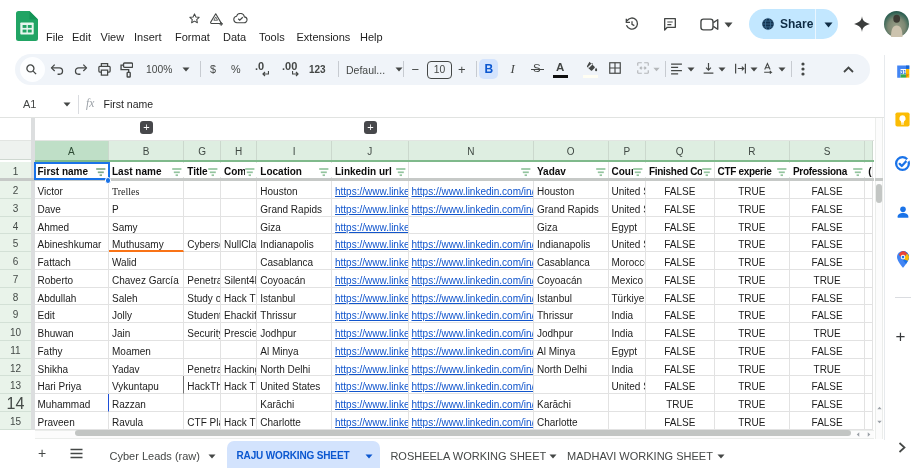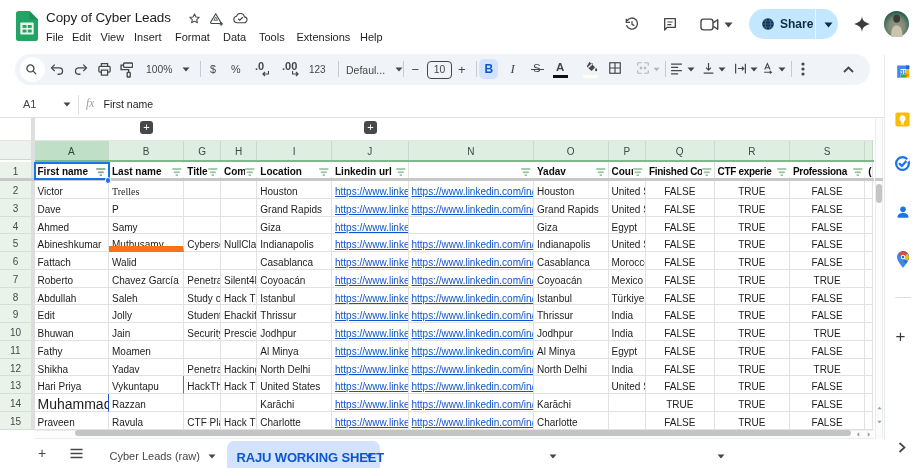--- a/index.html
+++ b/index.html
@@ -11,21 +11,20 @@
 <path d="M2.5 0 H13.5 L22 8.5 V27.5 a2.5 2.5 0 0 1 -2.5 2.5 H2.5 A2.5 2.5 0 0 1 0 27.5 V2.5 A2.5 2.5 0 0 1 2.5 0 Z" fill="#21a464"></path>
 <path d="M13.5 0 L22 8.5 H13.5 Z" fill="#149456"></path>
 <rect x="4.3" y="11.5" width="13.4" height="12" rx="0.8" fill="#e8f6ee"></rect>
 <g fill="#21a464">
         <rect x="6.6" y="14" width="3.9" height="2.9"></rect>
         <rect x="11.8" y="14" width="3.9" height="2.9"></rect>
 <rect x="6.6" y="18.6" width="3.9" height="2.9"></rect>
         <rect x="11.8" y="18.6" width="3.9" height="2.9"></rect>
       </g>
     </svg>
-<div class="a" style="left:46px;top:10px;font-size:13.5px;color:#1f1f1f;letter-spacing:-0.1px">Copy of Cyber Leads</div>
 <svg class="a" style="left:187.5px;top:12px" width="13" height="13" viewBox="0 0 24 24" fill="none" stroke="#444746" stroke-width="1.9">
       <path d="M12 3.5l2.6 5.6 6 .7-4.5 4.1 1.2 5.9L12 16.8l-5.3 3 1.2-5.9L3.4 9.8l6-.7z" stroke-linejoin="round"></path>
     </svg>
 <svg class="a" style="left:209px;top:11.5px" width="14.5" height="14" viewBox="0 0 28 27" fill="none" stroke="#444746" stroke-width="2.1">
 <path d="M13 3.5 L22.5 19.5 a1.8 1.8 0 0 1 -1.5 2.7 H4.8 A1.8 1.8 0 0 1 3.3 19.5 Z" stroke-linejoin="round"></path>
 <path d="M13 9.5 l3.6 6.4 h-7.2 Z" stroke-width="1.6"></path>
 <path d="M23.5 19.5 v7 M20 23 h7" stroke-width="2.2"></path>
     </svg>
 <svg class="a" style="left:233px;top:13px" width="15" height="11" viewBox="0 0 30 22" fill="none" stroke="#444746" stroke-width="2.2">
 <path d="M8 19.5 a6.5 6.5 0 0 1 -1 -12.9 a8 8 0 0 1 15.6 1.2 a5.6 5.6 0 0 1 -0.8 11.7 Z" stroke-linejoin="round"></path>
@@ -117,21 +116,21 @@
 <div class="a" style="left:210px;top:63px;font-size:10.8px;color:#444746">$</div>
 <div class="a" style="left:231px;top:63px;font-size:10.8px;color:#444746">%</div>
 <div class="a" style="left:255px;top:60px;font-size:11px;font-weight:700;color:#444746">.0</div>
 <svg class="a" style="left:262px;top:71px" width="7" height="6" viewBox="0 0 7 6">
       <path d="M6.5 0 v3 h-5 M3 1 L1 3 l2 2" fill="none" stroke="#444746" stroke-width="1.2"></path>
     </svg>
 <div class="a" style="left:282px;top:60px;font-size:11px;font-weight:700;color:#444746">.00</div>
 <svg class="a" style="left:292px;top:71px" width="7" height="6" viewBox="0 0 7 6">
       <path d="M0.5 0 v3 h5 M4 1 L6 3 l-2 2" fill="none" stroke="#444746" stroke-width="1.2"></path>
     </svg>
-<div class="a" style="left:309px;top:64px;font-size:10px;color:#444746;font-weight:400">123</div>
+<div class="a" style="left:309px;top:64px;font-size:10px;color:#444746;font-weight:700">123</div>
 <div class="a" style="left:338px;top:61px;width:1px;height:16px;background:#c7cbd1"></div>
 <div class="a" style="left:346px;top:63.5px;font-size:10.5px;color:#444746">Defaul...</div>
 <svg class="a" style="left:394.5px;top:67px" width="8" height="5" viewBox="0 0 8 5">
       <path d="M0.5 0.5 h7 L4 4.5 Z" fill="#444746"></path>
     </svg>
 <div class="a" style="left:403px;top:61px;width:1px;height:16px;background:#c7cbd1"></div>
 <div class="a" style="left:411.5px;top:61.5px;font-size:13px;color:#444746">−</div>
 <div class="a" style="left:427px;top:60.5px;width:25px;height:18.5px;border:1.4px solid #444746;border-radius:4px;font-size:10.3px;color:#444746;text-align:center;line-height:16px">10</div>
 <div class="a" style="left:458px;top:61.5px;font-size:13px;color:#444746">+</div>
 <div class="a" style="left:475.5px;top:61px;width:1px;height:16px;background:#c7cbd1"></div>
@@ -226,21 +225,21 @@
 <div class="a" style="left:0;top:216.5px;width:31px;height:17.75px;background:#e9f3ea;border-bottom:1px solid #d3e0d6;font-size:10px;color:#444a47;text-align:center;line-height:20.95px">4</div>
 <div class="a" style="left:0;top:234.25px;width:31px;height:17.75px;background:#e9f3ea;border-bottom:1px solid #d3e0d6;font-size:10px;color:#444a47;text-align:center;line-height:20.95px">5</div>
 <div class="a" style="left:0;top:252.0px;width:31px;height:17.75px;background:#e9f3ea;border-bottom:1px solid #d3e0d6;font-size:10px;color:#444a47;text-align:center;line-height:20.95px">6</div>
 <div class="a" style="left:0;top:269.75px;width:31px;height:17.75px;background:#e9f3ea;border-bottom:1px solid #d3e0d6;font-size:10px;color:#444a47;text-align:center;line-height:20.95px">7</div>
 <div class="a" style="left:0;top:287.5px;width:31px;height:17.75px;background:#e9f3ea;border-bottom:1px solid #d3e0d6;font-size:10px;color:#444a47;text-align:center;line-height:20.95px">8</div>
 <div class="a" style="left:0;top:305.25px;width:31px;height:17.75px;background:#e9f3ea;border-bottom:1px solid #d3e0d6;font-size:10px;color:#444a47;text-align:center;line-height:20.95px">9</div>
 <div class="a" style="left:0;top:323.0px;width:31px;height:17.75px;background:#e9f3ea;border-bottom:1px solid #d3e0d6;font-size:10px;color:#444a47;text-align:center;line-height:20.95px">10</div>
 <div class="a" style="left:0;top:340.75px;width:31px;height:17.75px;background:#e9f3ea;border-bottom:1px solid #d3e0d6;font-size:10px;color:#444a47;text-align:center;line-height:20.95px">11</div>
 <div class="a" style="left:0;top:358.5px;width:31px;height:17.75px;background:#e9f3ea;border-bottom:1px solid #d3e0d6;font-size:10px;color:#444a47;text-align:center;line-height:20.95px">12</div>
 <div class="a" style="left:0;top:376.25px;width:31px;height:17.75px;background:#e9f3ea;border-bottom:1px solid #d3e0d6;font-size:10px;color:#444a47;text-align:center;line-height:20.95px">13</div>
-<div class="a" style="left:0;top:394.0px;width:31px;height:17.75px;background:#e9f3ea;border-bottom:1px solid #d3e0d6;font-size:10px;color:#444a47;text-align:center;line-height:20.95px">14</div>
+<div class="a" style="left:0;top:394.0px;width:31px;height:17.75px;background:#e9f3ea;border-bottom:1px solid #d3e0d6;font-size:16px;color:#444a47;text-align:center;line-height:20.95px">14</div>
 <div class="a" style="left:0;top:411.75px;width:31px;height:17.75px;background:#e9f3ea;border-bottom:1px solid #d3e0d6;font-size:10px;color:#444a47;text-align:center;line-height:20.95px">15</div>
 <div class="a" style="left:31px;top:117.5px;width:3.5px;height:312.0px;background:#dcdedf"></div>
 <div class="a" style="left:34.5px;top:162.0px;width:74.5px;height:15.5px;background:#fff;border-right:1px solid #e2e2e2;overflow:hidden;font-size:10px;font-weight:700;color:#0c0c0c;line-height:20.2px;padding-left:3px;white-space:nowrap;">First name</div>
 <div class="a" style="left:96.3px;top:162.5px;width:12.4px;height:14.5px;background:#fff"></div>
     <svg style="position:absolute;left:96.3px;top:167.6px" width="10" height="9" viewBox="0 0 10 9">
       <g stroke="#7fa989" stroke-width="1.7">
         <line x1="0.2" y1="1" x2="9.4" y2="1"></line>
         <line x1="1.8" y1="4.3" x2="7.8" y2="4.3"></line>
         <line x1="3.6" y1="7.2" x2="6" y2="7.2"></line>
       </g>
@@ -377,21 +376,21 @@
 <div class="a" style="left:257.3px;top:216.5px;width:74.69999999999999px;height:17.75px;background:#fff;border-right:1px solid #e2e2e2;border-bottom:1px solid #e2e2e2;overflow:hidden;font-size:10px;color:#1c1c1c;line-height:21.15px;padding-left:3px;white-space:nowrap;">Giza</div>
 <div class="a" style="left:332px;top:216.5px;width:76.5px;height:17.75px;background:#fff;border-right:1px solid #e2e2e2;border-bottom:1px solid #e2e2e2;overflow:hidden;font-size:10px;color:#1c1c1c;line-height:21.15px;padding-left:3px;white-space:nowrap;"><span style="color:#1155cc;text-decoration:underline">https://www.linkedin.com/in/someone</span></div>
 <div class="a" style="left:408.5px;top:216.5px;width:125.5px;height:17.75px;background:#fff;border-right:1px solid #e2e2e2;border-bottom:1px solid #e2e2e2;overflow:hidden;font-size:10px;color:#1c1c1c;line-height:21.15px;padding-left:3px;white-space:nowrap;"></div>
 <div class="a" style="left:534px;top:216.5px;width:74.5px;height:17.75px;background:#fff;border-right:1px solid #e2e2e2;border-bottom:1px solid #e2e2e2;overflow:hidden;font-size:10px;color:#1c1c1c;line-height:21.15px;padding-left:3px;white-space:nowrap;">Giza</div>
 <div class="a" style="left:608.5px;top:216.5px;width:37.5px;height:17.75px;background:#fff;border-right:1px solid #e2e2e2;border-bottom:1px solid #e2e2e2;overflow:hidden;font-size:10px;color:#1c1c1c;line-height:21.15px;padding-left:3px;white-space:nowrap;">Egypt</div>
 <div class="a" style="left:646px;top:216.5px;width:68.5px;height:17.75px;background:#fff;border-right:1px solid #e2e2e2;border-bottom:1px solid #e2e2e2;overflow:hidden;font-size:10px;color:#1c1c1c;line-height:21.15px;padding-left:3px;white-space:nowrap;text-align:center;padding-left:0;">FALSE</div>
 <div class="a" style="left:714.5px;top:216.5px;width:75.5px;height:17.75px;background:#fff;border-right:1px solid #e2e2e2;border-bottom:1px solid #e2e2e2;overflow:hidden;font-size:10px;color:#1c1c1c;line-height:21.15px;padding-left:3px;white-space:nowrap;text-align:center;padding-left:0;">TRUE</div>
 <div class="a" style="left:790px;top:216.5px;width:75.29999999999995px;height:17.75px;background:#fff;border-right:1px solid #e2e2e2;border-bottom:1px solid #e2e2e2;overflow:hidden;font-size:10px;color:#1c1c1c;line-height:21.15px;padding-left:3px;white-space:nowrap;text-align:center;padding-left:0;">FALSE</div>
 <div class="a" style="left:865.3px;top:216.5px;width:8.200000000000045px;height:17.75px;background:#fff;border-right:1px solid #e2e2e2;border-bottom:1px solid #e2e2e2;overflow:hidden;font-size:10px;color:#1c1c1c;line-height:21.15px;padding-left:3px;white-space:nowrap;"></div>
 <div class="a" style="left:34.5px;top:234.25px;width:74.5px;height:17.75px;background:#fff;border-right:1px solid #e2e2e2;border-bottom:1px solid #e2e2e2;overflow:hidden;font-size:10px;color:#1c1c1c;line-height:21.15px;padding-left:3px;white-space:nowrap;">Abineshkumar</div>
-<div class="a" style="left:109px;top:234.25px;width:75.30000000000001px;height:17.75px;background:#fff;border-right:1px solid #e2e2e2;border-bottom:6px solid #f97316;overflow:hidden;font-size:10px;color:#1c1c1c;line-height:21.15px;padding-left:3px;white-space:nowrap;">Muthusamy</div>
+<div class="a" style="left:109px;top:234.25px;width:75.30000000000001px;height:17.75px;background:#fff;border-right:1px solid #e2e2e2;border-bottom:2px solid #f97316;overflow:hidden;font-size:10px;color:#1c1c1c;line-height:21.15px;padding-left:3px;white-space:nowrap;">Muthusamy</div>
 <div class="a" style="left:184.3px;top:234.25px;width:36.69999999999999px;height:17.75px;background:#fff;border-right:1px solid #e2e2e2;border-bottom:1px solid #e2e2e2;overflow:hidden;font-size:10px;color:#1c1c1c;line-height:21.15px;padding-left:3px;white-space:nowrap;">Cybersecurity</div>
 <div class="a" style="left:221px;top:234.25px;width:36.30000000000001px;height:17.75px;background:#fff;border-right:1px solid #e2e2e2;border-bottom:1px solid #e2e2e2;overflow:hidden;font-size:10px;color:#1c1c1c;line-height:21.15px;padding-left:3px;white-space:nowrap;">NullClass</div>
 <div class="a" style="left:257.3px;top:234.25px;width:74.69999999999999px;height:17.75px;background:#fff;border-right:1px solid #e2e2e2;border-bottom:1px solid #e2e2e2;overflow:hidden;font-size:10px;color:#1c1c1c;line-height:21.15px;padding-left:3px;white-space:nowrap;">Indianapolis</div>
 <div class="a" style="left:332px;top:234.25px;width:76.5px;height:17.75px;background:#fff;border-right:1px solid #e2e2e2;border-bottom:1px solid #e2e2e2;overflow:hidden;font-size:10px;color:#1c1c1c;line-height:21.15px;padding-left:3px;white-space:nowrap;"><span style="color:#1155cc;text-decoration:underline">https://www.linkedin.com/in/someone</span></div>
 <div class="a" style="left:408.5px;top:234.25px;width:125.5px;height:17.75px;background:#fff;border-right:1px solid #e2e2e2;border-bottom:1px solid #e2e2e2;overflow:hidden;font-size:10px;color:#1c1c1c;line-height:21.15px;padding-left:3px;white-space:nowrap;"><span style="color:#1155cc;text-decoration:underline">https://www.linkedin.com/in/someone</span></div>
 <div class="a" style="left:534px;top:234.25px;width:74.5px;height:17.75px;background:#fff;border-right:1px solid #e2e2e2;border-bottom:1px solid #e2e2e2;overflow:hidden;font-size:10px;color:#1c1c1c;line-height:21.15px;padding-left:3px;white-space:nowrap;">Indianapolis</div>
 <div class="a" style="left:608.5px;top:234.25px;width:37.5px;height:17.75px;background:#fff;border-right:1px solid #e2e2e2;border-bottom:1px solid #e2e2e2;overflow:hidden;font-size:10px;color:#1c1c1c;line-height:21.15px;padding-left:3px;white-space:nowrap;">United St</div>
 <div class="a" style="left:646px;top:234.25px;width:68.5px;height:17.75px;background:#fff;border-right:1px solid #e2e2e2;border-bottom:1px solid #e2e2e2;overflow:hidden;font-size:10px;color:#1c1c1c;line-height:21.15px;padding-left:3px;white-space:nowrap;text-align:center;padding-left:0;">FALSE</div>
 <div class="a" style="left:714.5px;top:234.25px;width:75.5px;height:17.75px;background:#fff;border-right:1px solid #e2e2e2;border-bottom:1px solid #e2e2e2;overflow:hidden;font-size:10px;color:#1c1c1c;line-height:21.15px;padding-left:3px;white-space:nowrap;text-align:center;padding-left:0;">TRUE</div>
 <div class="a" style="left:790px;top:234.25px;width:75.29999999999995px;height:17.75px;background:#fff;border-right:1px solid #e2e2e2;border-bottom:1px solid #e2e2e2;overflow:hidden;font-size:10px;color:#1c1c1c;line-height:21.15px;padding-left:3px;white-space:nowrap;text-align:center;padding-left:0;">FALSE</div>
@@ -493,21 +492,21 @@
 <div class="a" style="left:221px;top:376.25px;width:36.30000000000001px;height:17.75px;background:#fff;border-right:1px solid #e2e2e2;border-bottom:1px solid #e2e2e2;overflow:hidden;font-size:10px;color:#1c1c1c;line-height:21.15px;padding-left:3px;white-space:nowrap;">Hack The B</div>
 <div class="a" style="left:257.3px;top:376.25px;width:74.69999999999999px;height:17.75px;background:#fff;border-right:1px solid #e2e2e2;border-bottom:1px solid #e2e2e2;overflow:hidden;font-size:10px;color:#1c1c1c;line-height:21.15px;padding-left:3px;white-space:nowrap;">United States</div>
 <div class="a" style="left:332px;top:376.25px;width:76.5px;height:17.75px;background:#fff;border-right:1px solid #e2e2e2;border-bottom:1px solid #e2e2e2;overflow:hidden;font-size:10px;color:#1c1c1c;line-height:21.15px;padding-left:3px;white-space:nowrap;"><span style="color:#1155cc;text-decoration:underline">https://www.linkedin.com/in/someone</span></div>
 <div class="a" style="left:408.5px;top:376.25px;width:125.5px;height:17.75px;background:#fff;border-right:1px solid #e2e2e2;border-bottom:1px solid #e2e2e2;overflow:hidden;font-size:10px;color:#1c1c1c;line-height:21.15px;padding-left:3px;white-space:nowrap;"><span style="color:#1155cc;text-decoration:underline">https://www.linkedin.com/in/someone</span></div>
 <div class="a" style="left:534px;top:376.25px;width:74.5px;height:17.75px;background:#fff;border-right:1px solid #e2e2e2;border-bottom:1px solid #e2e2e2;overflow:hidden;font-size:10px;color:#1c1c1c;line-height:21.15px;padding-left:3px;white-space:nowrap;"></div>
 <div class="a" style="left:608.5px;top:376.25px;width:37.5px;height:17.75px;background:#fff;border-right:1px solid #e2e2e2;border-bottom:1px solid #e2e2e2;overflow:hidden;font-size:10px;color:#1c1c1c;line-height:21.15px;padding-left:3px;white-space:nowrap;">United St</div>
 <div class="a" style="left:646px;top:376.25px;width:68.5px;height:17.75px;background:#fff;border-right:1px solid #e2e2e2;border-bottom:1px solid #e2e2e2;overflow:hidden;font-size:10px;color:#1c1c1c;line-height:21.15px;padding-left:3px;white-space:nowrap;text-align:center;padding-left:0;">FALSE</div>
 <div class="a" style="left:714.5px;top:376.25px;width:75.5px;height:17.75px;background:#fff;border-right:1px solid #e2e2e2;border-bottom:1px solid #e2e2e2;overflow:hidden;font-size:10px;color:#1c1c1c;line-height:21.15px;padding-left:3px;white-space:nowrap;text-align:center;padding-left:0;">TRUE</div>
 <div class="a" style="left:790px;top:376.25px;width:75.29999999999995px;height:17.75px;background:#fff;border-right:1px solid #e2e2e2;border-bottom:1px solid #e2e2e2;overflow:hidden;font-size:10px;color:#1c1c1c;line-height:21.15px;padding-left:3px;white-space:nowrap;text-align:center;padding-left:0;">FALSE</div>
 <div class="a" style="left:865.3px;top:376.25px;width:8.200000000000045px;height:17.75px;background:#fff;border-right:1px solid #e2e2e2;border-bottom:1px solid #e2e2e2;overflow:hidden;font-size:10px;color:#1c1c1c;line-height:21.15px;padding-left:3px;white-space:nowrap;"></div>
-<div class="a" style="left:34.5px;top:394.0px;width:74.5px;height:17.75px;background:#fff;border-right:1px solid #1d4ed8;border-bottom:1px solid #e2e2e2;overflow:hidden;font-size:14px;color:#1c1c1c;line-height:21.15px;padding-left:3px;white-space:nowrap;">Muhammad</div>
+<div class="a" style="left:34.5px;top:394.0px;width:74.5px;height:17.75px;background:#fff;border-right:1px solid #1d4ed8;border-bottom:1px solid #e2e2e2;overflow:hidden;font-size:10px;color:#1c1c1c;line-height:21.15px;padding-left:3px;white-space:nowrap;">Muhammad</div>
 <div class="a" style="left:109px;top:394.0px;width:75.30000000000001px;height:17.75px;background:#fff;border-right:1px solid #e2e2e2;border-bottom:1px solid #e2e2e2;overflow:hidden;font-size:10px;color:#1c1c1c;line-height:21.15px;padding-left:3px;white-space:nowrap;">Razzan</div>
 <div class="a" style="left:184.3px;top:394.0px;width:36.69999999999999px;height:17.75px;background:#fff;border-right:1px solid #e2e2e2;border-bottom:1px solid #e2e2e2;overflow:hidden;font-size:10px;color:#1c1c1c;line-height:21.15px;padding-left:3px;white-space:nowrap;"></div>
 <div class="a" style="left:221px;top:394.0px;width:36.30000000000001px;height:17.75px;background:#fff;border-right:1px solid #e2e2e2;border-bottom:1px solid #e2e2e2;overflow:hidden;font-size:10px;color:#1c1c1c;line-height:21.15px;padding-left:3px;white-space:nowrap;"></div>
 <div class="a" style="left:257.3px;top:394.0px;width:74.69999999999999px;height:17.75px;background:#fff;border-right:1px solid #e2e2e2;border-bottom:1px solid #e2e2e2;overflow:hidden;font-size:10px;color:#1c1c1c;line-height:21.15px;padding-left:3px;white-space:nowrap;">Karāchi</div>
 <div class="a" style="left:332px;top:394.0px;width:76.5px;height:17.75px;background:#fff;border-right:1px solid #e2e2e2;border-bottom:1px solid #e2e2e2;overflow:hidden;font-size:10px;color:#1c1c1c;line-height:21.15px;padding-left:3px;white-space:nowrap;"><span style="color:#1155cc;text-decoration:underline">https://www.linkedin.com/in/someone</span></div>
 <div class="a" style="left:408.5px;top:394.0px;width:125.5px;height:17.75px;background:#fff;border-right:1px solid #e2e2e2;border-bottom:1px solid #e2e2e2;overflow:hidden;font-size:10px;color:#1c1c1c;line-height:21.15px;padding-left:3px;white-space:nowrap;"><span style="color:#1155cc;text-decoration:underline">https://www.linkedin.com/in/someone</span></div>
 <div class="a" style="left:534px;top:394.0px;width:74.5px;height:17.75px;background:#fff;border-right:1px solid #e2e2e2;border-bottom:1px solid #e2e2e2;overflow:hidden;font-size:10px;color:#1c1c1c;line-height:21.15px;padding-left:3px;white-space:nowrap;">Karāchi</div>
 <div class="a" style="left:608.5px;top:394.0px;width:37.5px;height:17.75px;background:#fff;border-right:1px solid #e2e2e2;border-bottom:1px solid #e2e2e2;overflow:hidden;font-size:10px;color:#1c1c1c;line-height:21.15px;padding-left:3px;white-space:nowrap;"></div>
 <div class="a" style="left:646px;top:394.0px;width:68.5px;height:17.75px;background:#fff;border-right:1px solid #e2e2e2;border-bottom:1px solid #e2e2e2;overflow:hidden;font-size:10px;color:#1c1c1c;line-height:21.15px;padding-left:3px;white-space:nowrap;text-align:center;padding-left:0;">TRUE</div>
 <div class="a" style="left:714.5px;top:394.0px;width:75.5px;height:17.75px;background:#fff;border-right:1px solid #e2e2e2;border-bottom:1px solid #e2e2e2;overflow:hidden;font-size:10px;color:#1c1c1c;line-height:21.15px;padding-left:3px;white-space:nowrap;text-align:center;padding-left:0;">TRUE</div>
@@ -549,27 +548,29 @@
 <div class="a" style="left:0;top:439px;width:920px;height:29px;background:#ffffff"></div>
 <div class="a" style="left:38px;top:445px;font-size:14px;color:#444746">+</div>
 <svg class="a" style="left:70px;top:448px" width="13" height="11" viewBox="0 0 13 11" fill="none" stroke="#444746" stroke-width="1.6">
       <path d="M0.5 1.5 h12 M0.5 5.5 h12 M0.5 9.5 h12"></path>
     </svg>
 <div class="a" style="left:109.5px;top:450px;font-size:11px;color:#444746">Cyber Leads (raw)</div>
 <svg class="a" style="left:208px;top:453.5px" width="8" height="5" viewBox="0 0 8 5">
       <path d="M0.5 0.5 h7 L4 4.5 Z" fill="#444746"></path>
     </svg>
 <div class="a" style="left:226.7px;top:440.5px;width:153.7px;height:27.5px;background:#d3e3fd;border-radius:7px 7px 0 0"></div>
-<div class="a" style="left:236.5px;top:450px;font-size:13px;font-weight:700;color:#0b57d0;letter-spacing:-0.15px">RAJU WORKING SHEET</div>
+<div class="a" style="left:236.5px;top:450px;font-size:10px;font-weight:700;color:#0b57d0;letter-spacing:-0.15px">RAJU WORKING SHEET</div>
 <svg class="a" style="left:364.5px;top:453.5px" width="8" height="5" viewBox="0 0 8 5">
       <path d="M0.5 0.5 h7 L4 4.5 Z" fill="#0b57d0"></path>
     </svg>
+<div class="a" style="left:390.4px;top:450px;font-size:11px;color:#444746">ROSHEELA WORKING SHEET</div>
 <svg class="a" style="left:549px;top:453.5px" width="8" height="5" viewBox="0 0 8 5">
       <path d="M0.5 0.5 h7 L4 4.5 Z" fill="#444746"></path>
     </svg>
+<div class="a" style="left:567px;top:450px;font-size:11px;color:#444746">MADHAVI WORKING SHEET</div>
 <svg class="a" style="left:717px;top:453.5px" width="8" height="5" viewBox="0 0 8 5">
       <path d="M0.5 0.5 h7 L4 4.5 Z" fill="#444746"></path>
     </svg>
 <div class="a" style="left:884px;top:55px;width:36px;height:385px;background:#fff;border-left:1px solid #e7eaed"></div>
 <svg class="a" style="left:895.5px;top:64.3px" width="14.5" height="15.2" viewBox="0 0 24 24">
 <rect x="2" y="2" width="20" height="20" fill="#fff"></rect>
 <path d="M2 2 h20 v5.5 H7.5 V22 H2 Z" fill="#4285f4"></path>
 <rect x="16.5" y="7.5" width="5.5" height="14.5" fill="#fbbc04"></rect>
 <rect x="7.5" y="16.5" width="9" height="5.5" fill="#34a853"></rect>
 <path d="M16.5 16.5 h5.5 l-5.5 5.5 Z" fill="#ea8600"></path>

